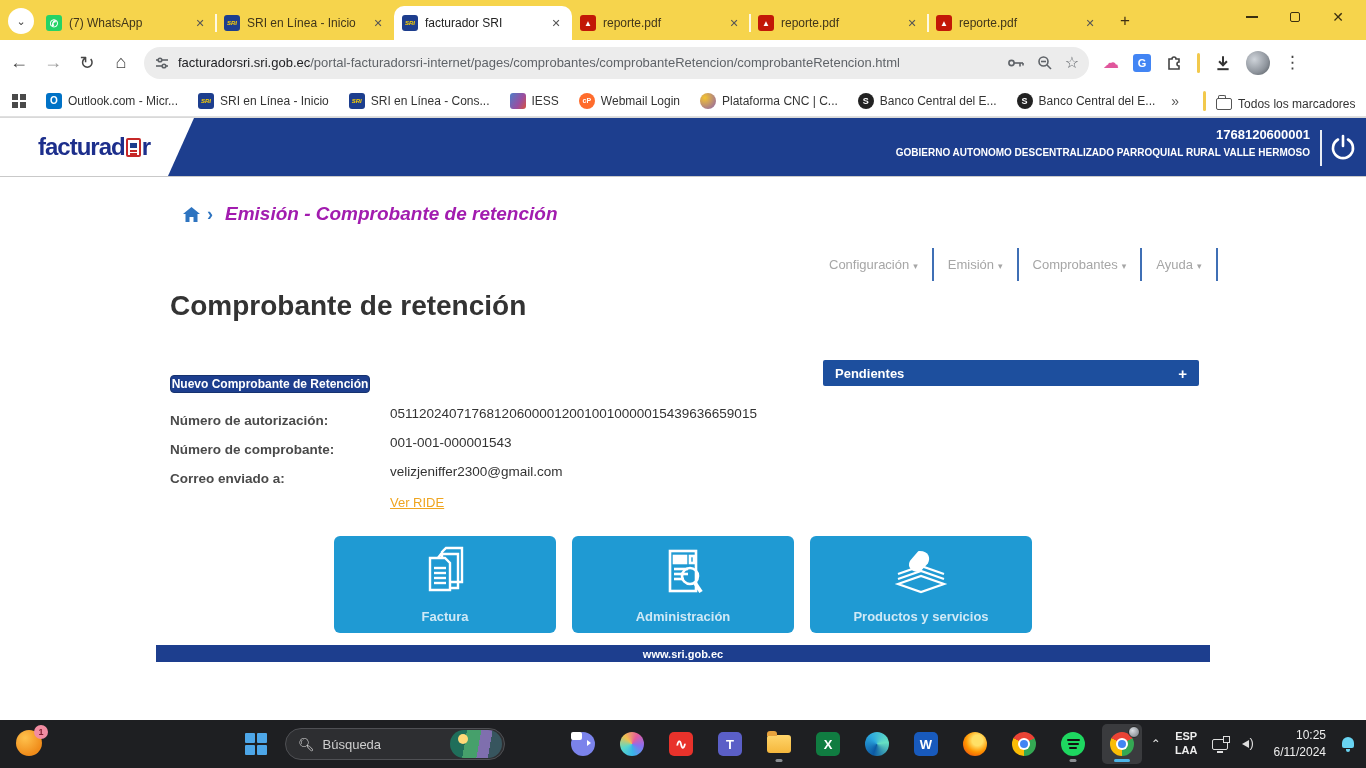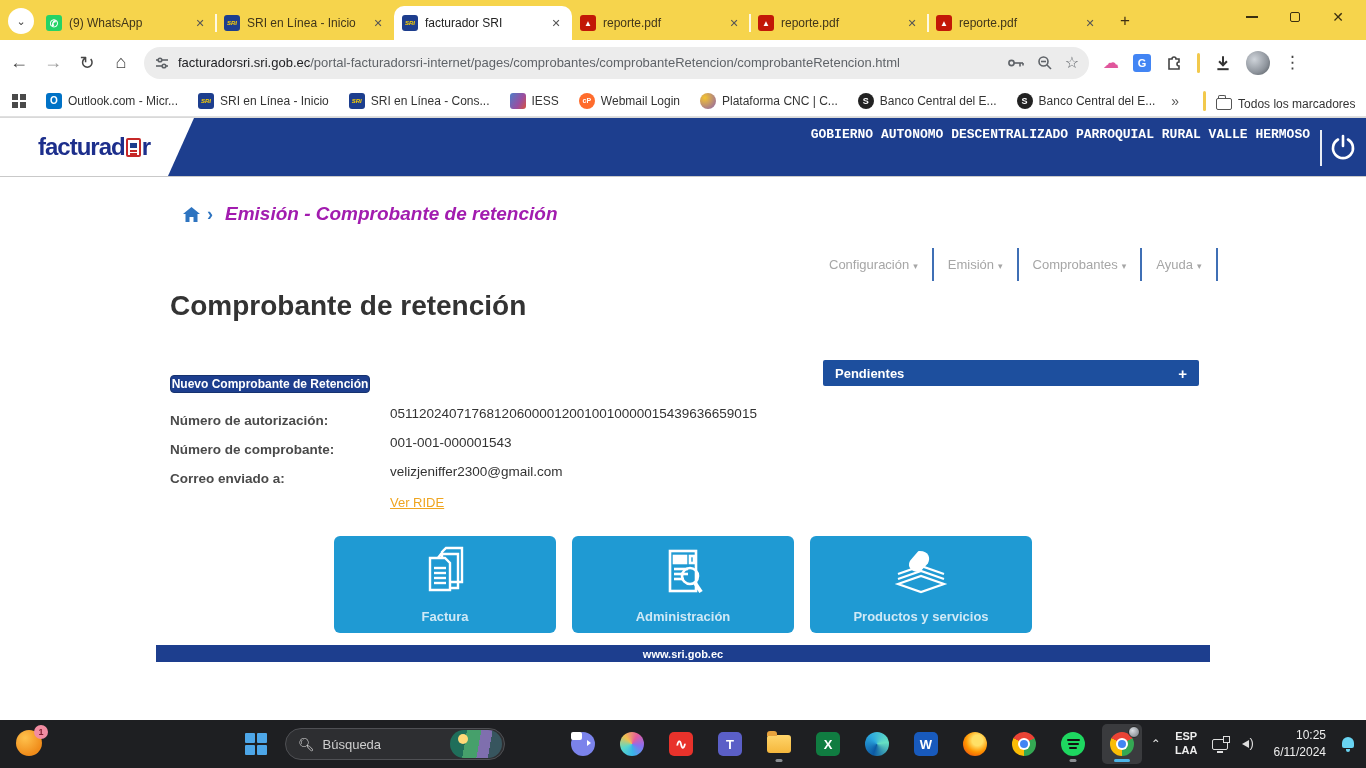--- a/index.html
+++ b/index.html
@@ -48,21 +48,21 @@
 
   
   .site-header { position:absolute; top:117px; left:0; width:1366px; height:60px; background:#fff; border-top:1px solid #d9d9d9; border-bottom:1px solid #c9c9c9; overflow:hidden; }
   .hdr-blue { position:absolute; left:168px; top:0; right:0; bottom:0; background:#1d3e8e; clip-path:polygon(26px 0, 100% 0, 100% 100%, 0 100%); }
   .logo { position:absolute; left:38px; top:15px; font-size:24px; font-weight:bold; color:#1d2f8c; letter-spacing:-1px; display:flex; align-items:center;text-align:center; }
   .logo .doc { width:15px; height:19px; background:#fff; border:2px solid #c62828; border-radius:2px; margin:0 1px; position:relative; }
   .logo .doc::before { content:""; position:absolute; left:2px; top:3px; width:7px; height:5px; background:#1d3e8e; }
   .logo .doc::after { content:""; position:absolute; left:2px; top:10px; width:7px; height:2px; box-shadow:0 3px 0 #c62828; background:#c62828; }
   .hdr-text { position:absolute; right:56px; top:7px; text-align:right; color:#fff; line-height:1.5; }
   .hdr-ruc { font-size:13px; font-weight:bold; }
-  .hdr-company { font-size:13px; font-weight:bold;font-family:Liberation Mono, monospace; }
+  .hdr-company { font-size:10px; font-weight:bold; }
   .hdr-sep { position:absolute; right:44px; top:12px; width:2px; height:36px; background:#e8edf5; }
   .power { position:absolute; right:8px; top:15px; width:30px; height:30px; }
 
   
   .breadcrumb { position:absolute; top:203px; left:182px; display:flex; align-items:center; gap:6px; }
   .crumb-chev { color:#2e74c0; font-weight:bold; font-size:18px; line-height:1; }
   .crumb-text { font-size:19px; font-weight:bold; font-style:italic; color:#a21caf; margin-left:6px; }
 
   .nav-menu { position:absolute; top:248px; left:815px; width:356px; display:flex; }
   .nav-item { font-size:13px; color:#a6a6a6; padding:9px 14px; border-right:2px solid #3f6fb5; white-space:nowrap; }
@@ -149,21 +149,21 @@
 </head>
 <body>
 
 <div class="tabstrip">
   <div class="tab-search">
       <span>⌄</span>
     </div>
 
   <div class="tab inactive">
     <span class="favicon fav-wa">✆</span>
-    <span class="t-label">(9) WhatsApp</span>
+    <span class="t-label">(7) WhatsApp</span>
     <span class="t-close">✕</span>
   </div>
   <div class="tab inactive">
     <span class="favicon fav-sri">SRI</span>
     <span class="t-label">SRI en Línea - Inicio</span>
     <span class="t-close">✕</span>
   </div>
   <div class="tab active">
     <span class="favicon fav-sri">SRI</span>
     <span class="t-label">facturador SRI</span>
@@ -306,20 +306,21 @@
 </div>
 
 <div class="site-header">
   <div class="hdr-blue"></div>
   <div class="logo">
     <span>facturad</span>
       <span class="doc"></span>
       <span>r</span>
   </div>
   <div class="hdr-text">
+    <div class="hdr-ruc">1768120600001</div>
     <div class="hdr-company">GOBIERNO AUTONOMO DESCENTRALIZADO PARROQUIAL RURAL VALLE HERMOSO</div>
   </div>
   <div class="hdr-sep"></div>
   <svg class="power" viewBox="0 0 30 30">
     <g stroke="#fff" stroke-width="2.6" fill="none" stroke-linecap="round">
       <path d="M10 6.5 A 10 10 0 1 0 20 6.5"></path>
         <line x1="15" y1="3" x2="15" y2="13"></line>
     </g>
   </svg>
 </div>

